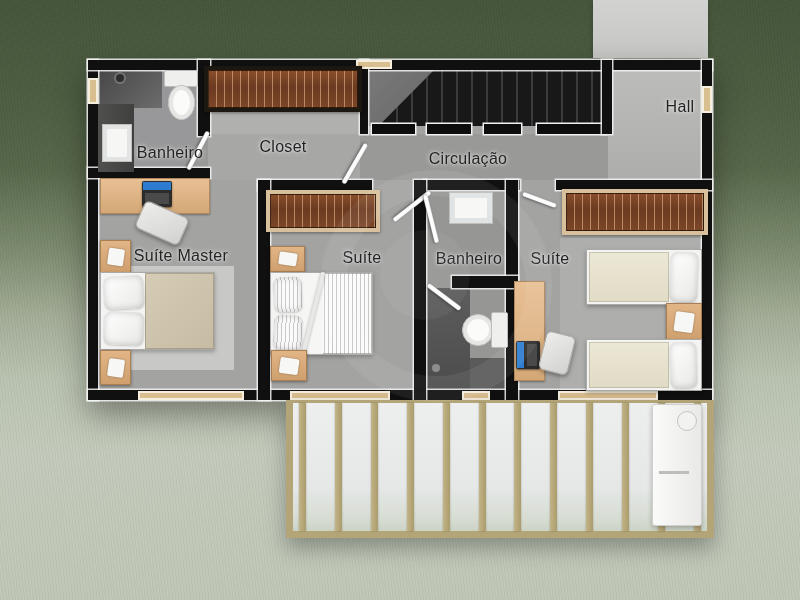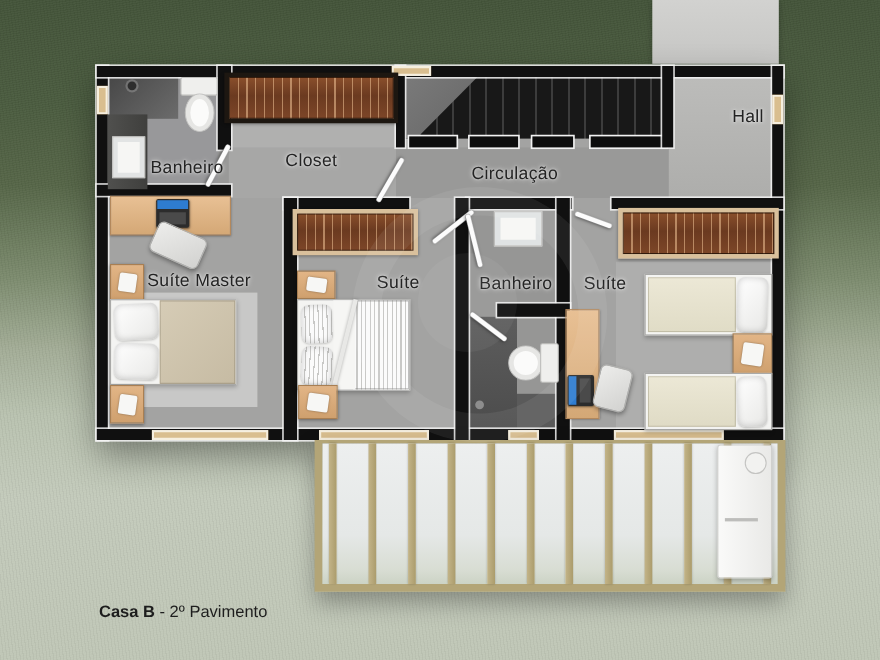--- a/index.html
+++ b/index.html
@@ -199,16 +199,13 @@
     <div class="beam"></div>
   </div>
   <div style="position:absolute;left:652px;top:404px;width:48px;height:120px;background:linear-gradient(90deg,#fafaf9,#e9e9e7);border:1px solid #cfcfcd;border-radius:3px;box-shadow:0 2px 5px rgba(0,0,0,.25);">
     <div style="position:absolute;right:4px;top:6px;width:18px;height:18px;border-radius:50%;background:#f2f2f0;border:1px solid #c4c4c2;"></div>
     <div style="position:absolute;left:6px;top:66px;width:30px;height:3px;background:#bdbdbb;"></div>
   </div>
 
   <div class="wm" style="left:320px;top:170px;width:180px;height:180px;border:26px solid rgba(255,255,255,.07);"></div>
   <div class="wm" style="left:380px;top:230px;width:90px;height:90px;background:rgba(255,255,255,.05);"></div>
 
-  <div class="caption">
-    <span style="font-weight:bold;">Casa B</span><span> - 2º Pavimento</span>
-  </div>
 </div>
 
 </body></html>

